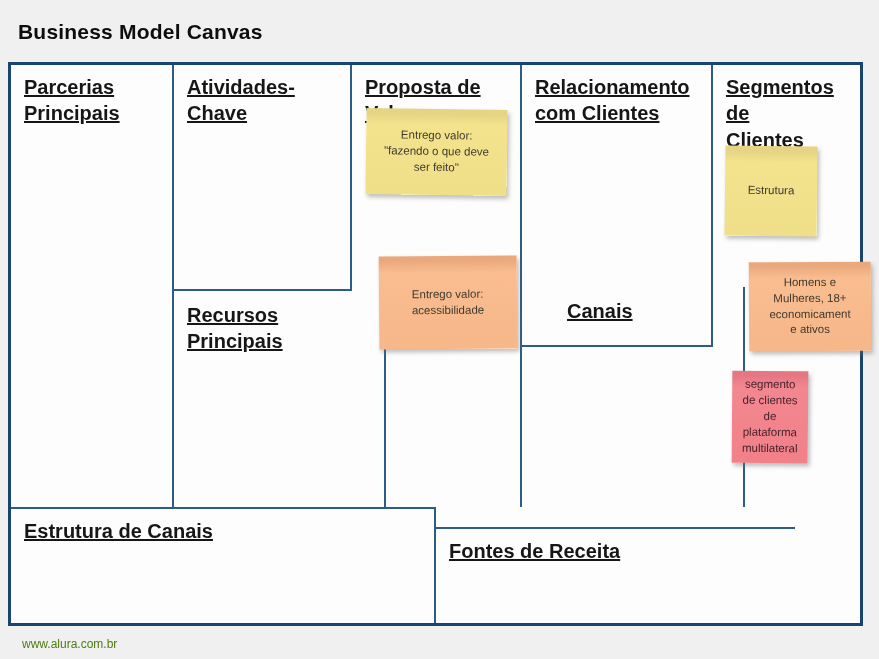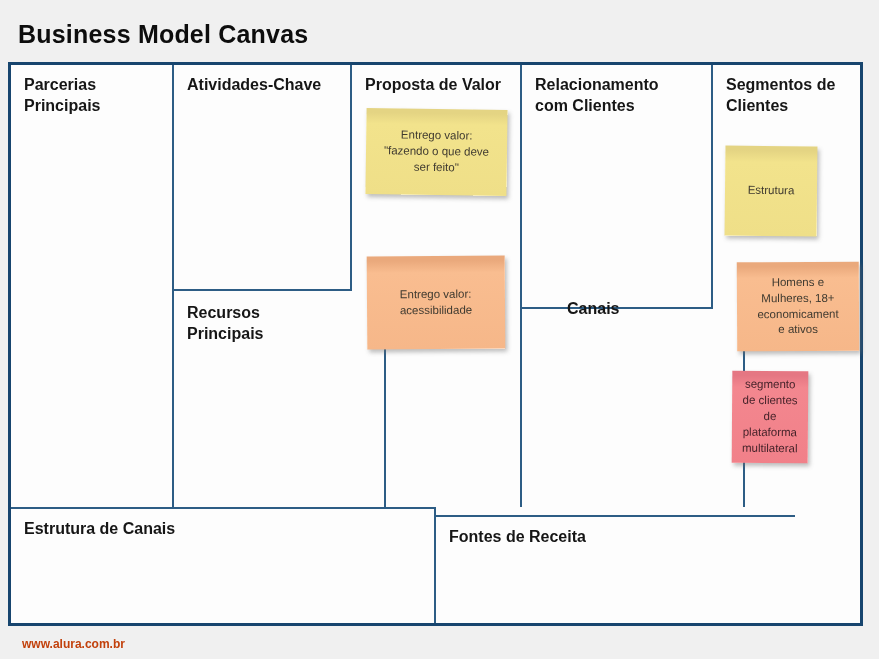--- a/index.html
+++ b/index.html
@@ -5,80 +5,82 @@
   * { margin: 0; padding: 0; box-sizing: border-box; }
   html, body {
     width: 879px; height: 659px;
     font-family: "Liberation Sans", sans-serif;
     background: #f0f0f0;
     position: relative;
     overflow: hidden;
   }
   .page-title {
     position: absolute; left: 18px; top: 20px;
-    font-size: 25px; font-weight: bold; color: #0d0d0d;
+    font-size: 21px; font-weight: bold; color: #0d0d0d;
     letter-spacing: 0.2px;
   }
   .bmc-canvas {
     position: absolute; left: 8px; top: 62px;
     width: 855px; height: 564px;
     background: #fdfdfd;
     border: 3px solid #17456e;
   }
   .cell { position: absolute; background: transparent; }
   .b-r { border-right: 2px solid #2d5d85; }
   .b-b { border-bottom: 2px solid #2d5d85; }
   .b-t { border-top: 2px solid #2d5d85; }
   .hdr {
-    font-size: 16px; font-weight: bold; color: #161616;
+    font-size: 20px; font-weight: bold; color: #161616;
     line-height: 1.32; padding: 9px 8px 0 13px;
     white-space: pre-line;
+    text-decoration: underline;
   }
   
   .cell-parcerias      { left: 0;     top: 0;     width: 163px; height: 442px; }
   .cell-atividades     { left: 163px; top: 0;     width: 178px; height: 226px; }
   .cell-recursos       { left: 163px; top: 226px; width: 212px; height: 216px; }
   .cell-proposta       { left: 341px; top: 0;     width: 170px; height: 442px; }
-  .cell-relacionamento { left: 511px; top: 0;     width: 191px; height: 244px; }
+  .cell-relacionamento { left: 511px; top: 0;     width: 191px; height: 282px; }
   .cell-canais         { left: 511px; top: 222px; width: 191px; height: 220px; margin-left: 32px; }
   .cell-segmentos      { left: 702px; top: 0;     width: 147px; height: 312px; }
   .cell-estrutura      { left: 0;     top: 442px; width: 425px; height: 116px; }
-  .cell-fontes         { left: 425px; top: 450px; width: 359px; height: 116px; }
+  .cell-fontes         { left: 425px; top: 462px; width: 359px; height: 116px; }
   .cell-recursos .hdr  { padding-top: 11px; }
   .cell-canais .hdr    { padding-top: 11px; }
 
   
   .note {
     position: absolute;
     display: flex; align-items: center; justify-content: center;
     text-align: center;
     font-size: 11.5px; color: #3f3a30; line-height: 1.38;
     white-space: pre-line;
     box-shadow: 2px 3px 4px rgba(110,110,110,0.45);
     padding: 4px 6px;
   }
   .note-yellow {
     background: linear-gradient(180deg, #e4d483 0 5%, #f2e38c 18%, #efdf88 100%);
   }
   .note-orange {
     background: linear-gradient(180deg, #eaa97c 0 5%, #f9bd90 18%, #f6b789 100%);
+    margin-left: 12px;
   }
   .note-pink {
     background: linear-gradient(180deg, #e57783 0 5%, #f3878f 18%, #f18089 100%);
     color: #46232a;
   }
   .note-valor-feito     { left: 355px; top: 44px;  width: 141px; height: 86px; transform: rotate(0.8deg); }
   .note-acessibilidade  { left: 356px; top: 191px; width: 138px; height: 93px; transform: rotate(-0.4deg); text-align: left; }
   .note-motoristas      { left: 714px; top: 81px;  width: 92px;  height: 90px; transform: rotate(0.6deg); }
   .note-homens          { left: 726px; top: 197px; width: 122px; height: 89px; transform: rotate(-0.3deg); }
   .note-segmento        { left: 721px; top: 306px; width: 76px;  height: 92px; transform: rotate(0.4deg); }
 
   .footer-url {
     position: absolute; left: 22px; top: 637px;
-    font-size: 12px; font-weight: bold; color: #c2410c;
+    font-size: 12px; font-weight: normal; color: #4d7c0f;
   }
 </style>
 </head>
 <body>
 
 <div class="page-title">Business Model Canvas</div>
 
 <div class="bmc-canvas">
 
   <div class="cell cell-parcerias b-r">

